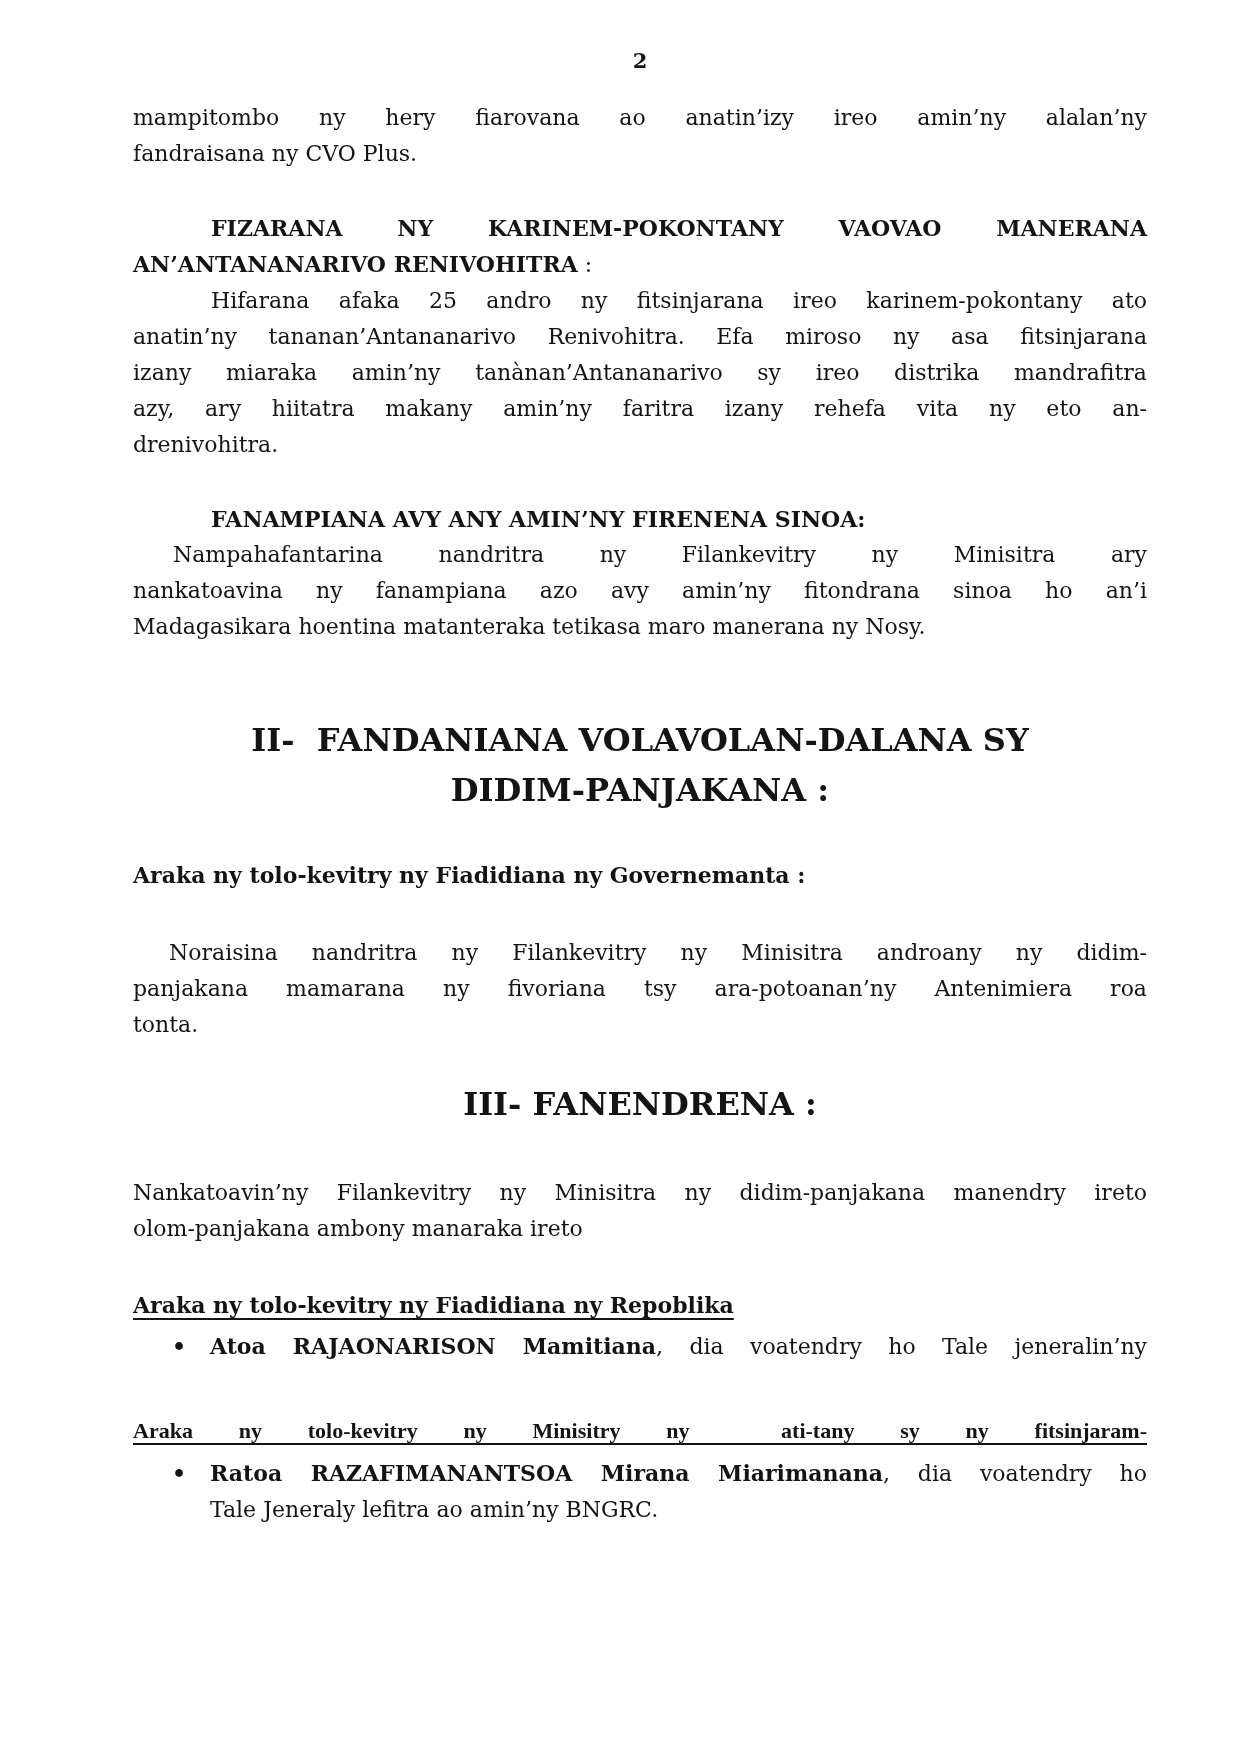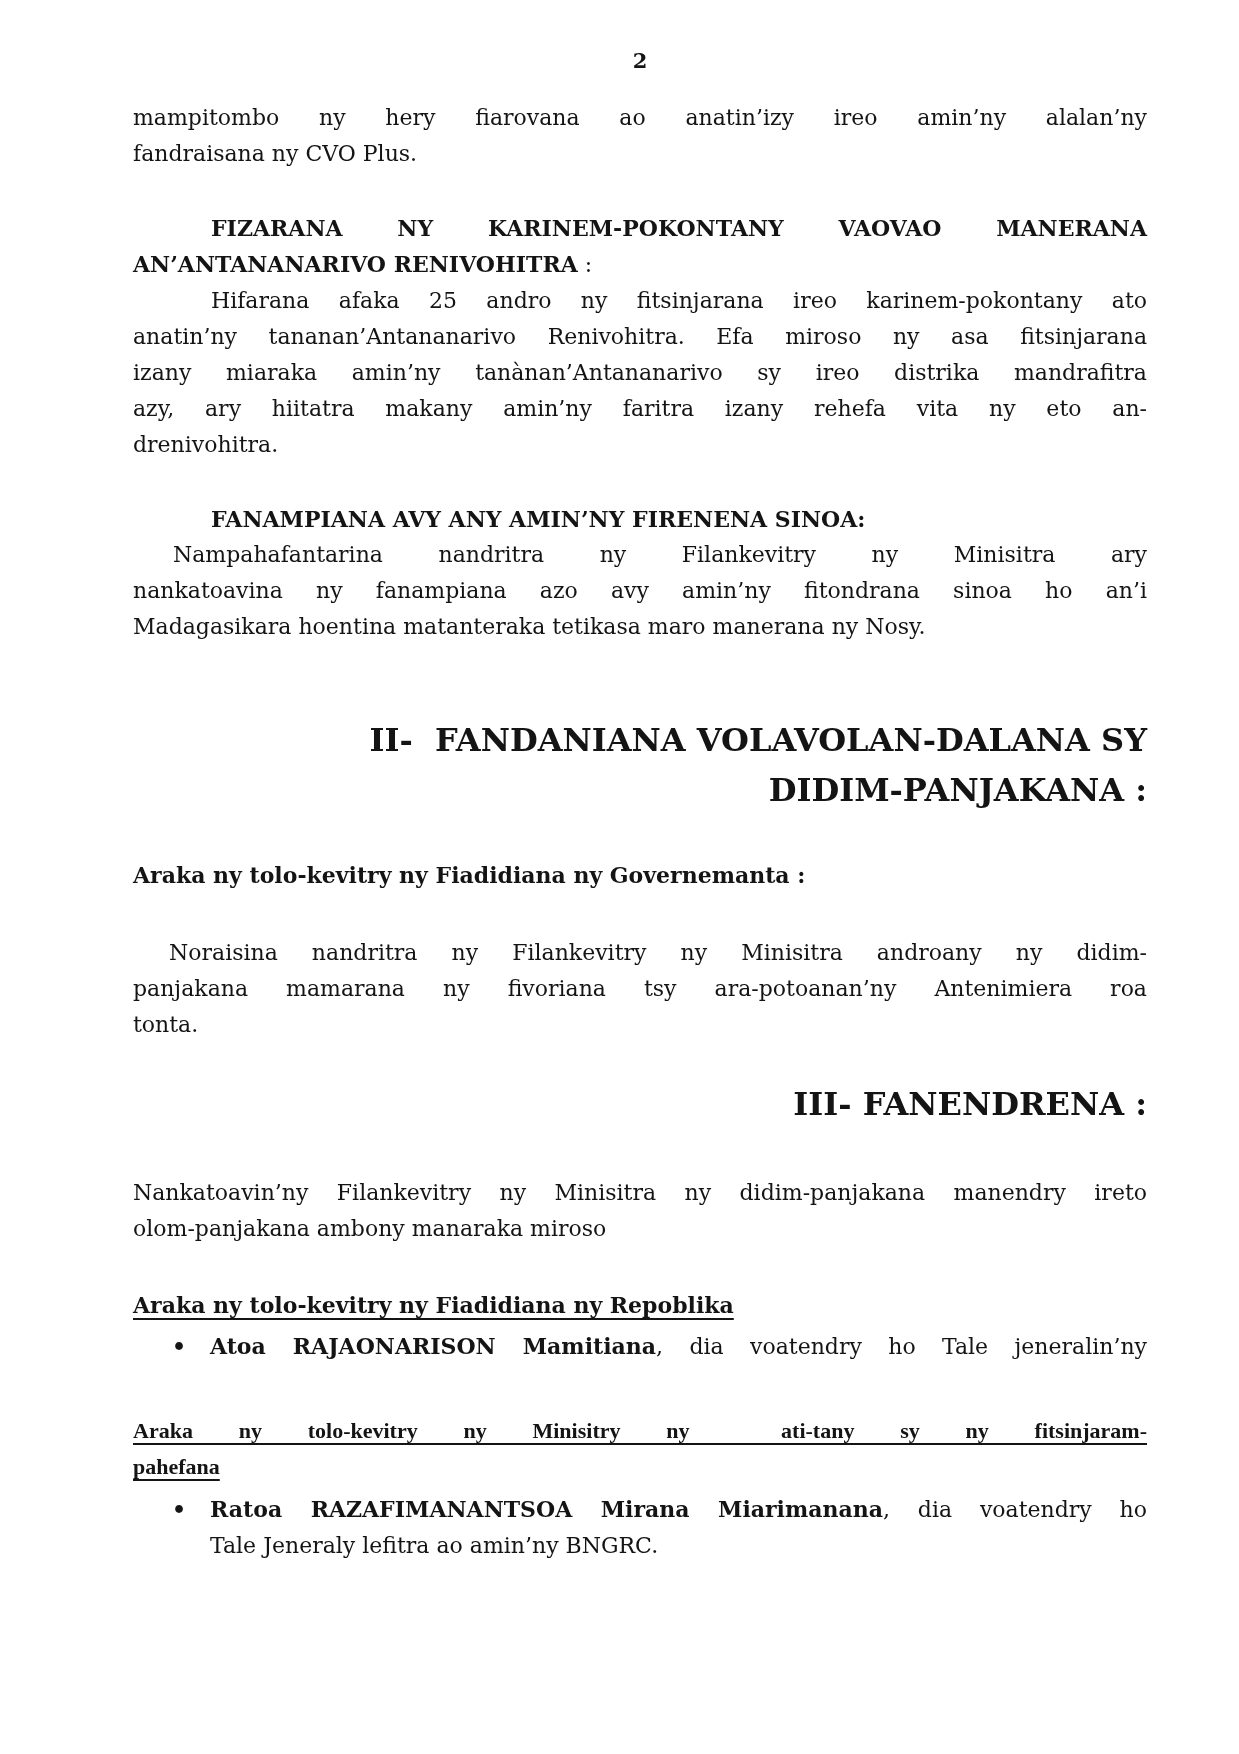--- a/index.html
+++ b/index.html
@@ -44,21 +44,21 @@
   .mt-para5   { margin-top: 46px; }
   .mt-subrep  { margin-top: 40px; }
   .mt-bul1    { margin-top: 5px;  }
   .mt-submin  { margin-top: 48px; font-family: Liberation Serif, serif; }
   .mt-bul2    { margin-top: 6px;  }
 
   .section-h {
     font-size: 32px;
     line-height: 50px;
     font-weight: bold;
-    text-align: right;
+    text-align: center;
   }
   .bullet {
     display: flex;
     align-items: flex-start;
   }
   .bullet-marker {
     width: 38px;
     margin-left: 39px;
     flex: 0 0 38px;
     line-height: 36px;
@@ -115,37 +115,36 @@
     <span class="line jl">panjakana mamarana ny fivoriana tsy ara-potoanan’ny Antenimiera roa</span>
     <span class="line">tonta.</span>
   </div>
 
   <div class="section-h mt-sec3">
     <span class="line">III- FANENDRENA :</span>
   </div>
 
   <div class="blk mt-para5">
     <span class="line jl">Nankatoavin’ny Filankevitry ny Minisitra ny didim-panjakana manendry ireto</span>
-    <span class="line">olom-panjakana ambony manaraka miroso</span>
+    <span class="line">olom-panjakana ambony manaraka ireto</span>
   </div>
 
   <div class="blk b mt-subrep">
     <span class="line"><span class="u">Araka ny tolo-kevitry ny Fiadidiana ny Repoblika</span></span>
   </div>
 
   <div class="blk bullet mt-bul1">
     <span class="bullet-marker">•</span>
     <span class="bullet-text">
       <span class="line jl"><span class="b">Atoa RAJAONARISON Mamitiana</span><span>, dia voatendry ho Tale jeneralin’ny</span></span>
     </span>
   </div>
 
   <div class="blk b mt-submin">
     <span class="line jl"><span class="u">Araka ny tolo-kevitry ny Minisitry ny&nbsp; ati-tany sy ny fitsinjaram-</span></span>
-    <span class="line"><span class="u">pahefana</span></span>
   </div>
 
   <div class="blk bullet mt-bul2">
     <span class="bullet-marker">•</span>
     <span class="bullet-text">
       <span class="line jl"><span class="b">Ratoa RAZAFIMANANTSOA Mirana Miarimanana</span><span>, dia voatendry ho</span></span>
       <span class="line">Tale Jeneraly lefitra ao amin’ny BNGRC.</span>
     </span>
   </div>
 

